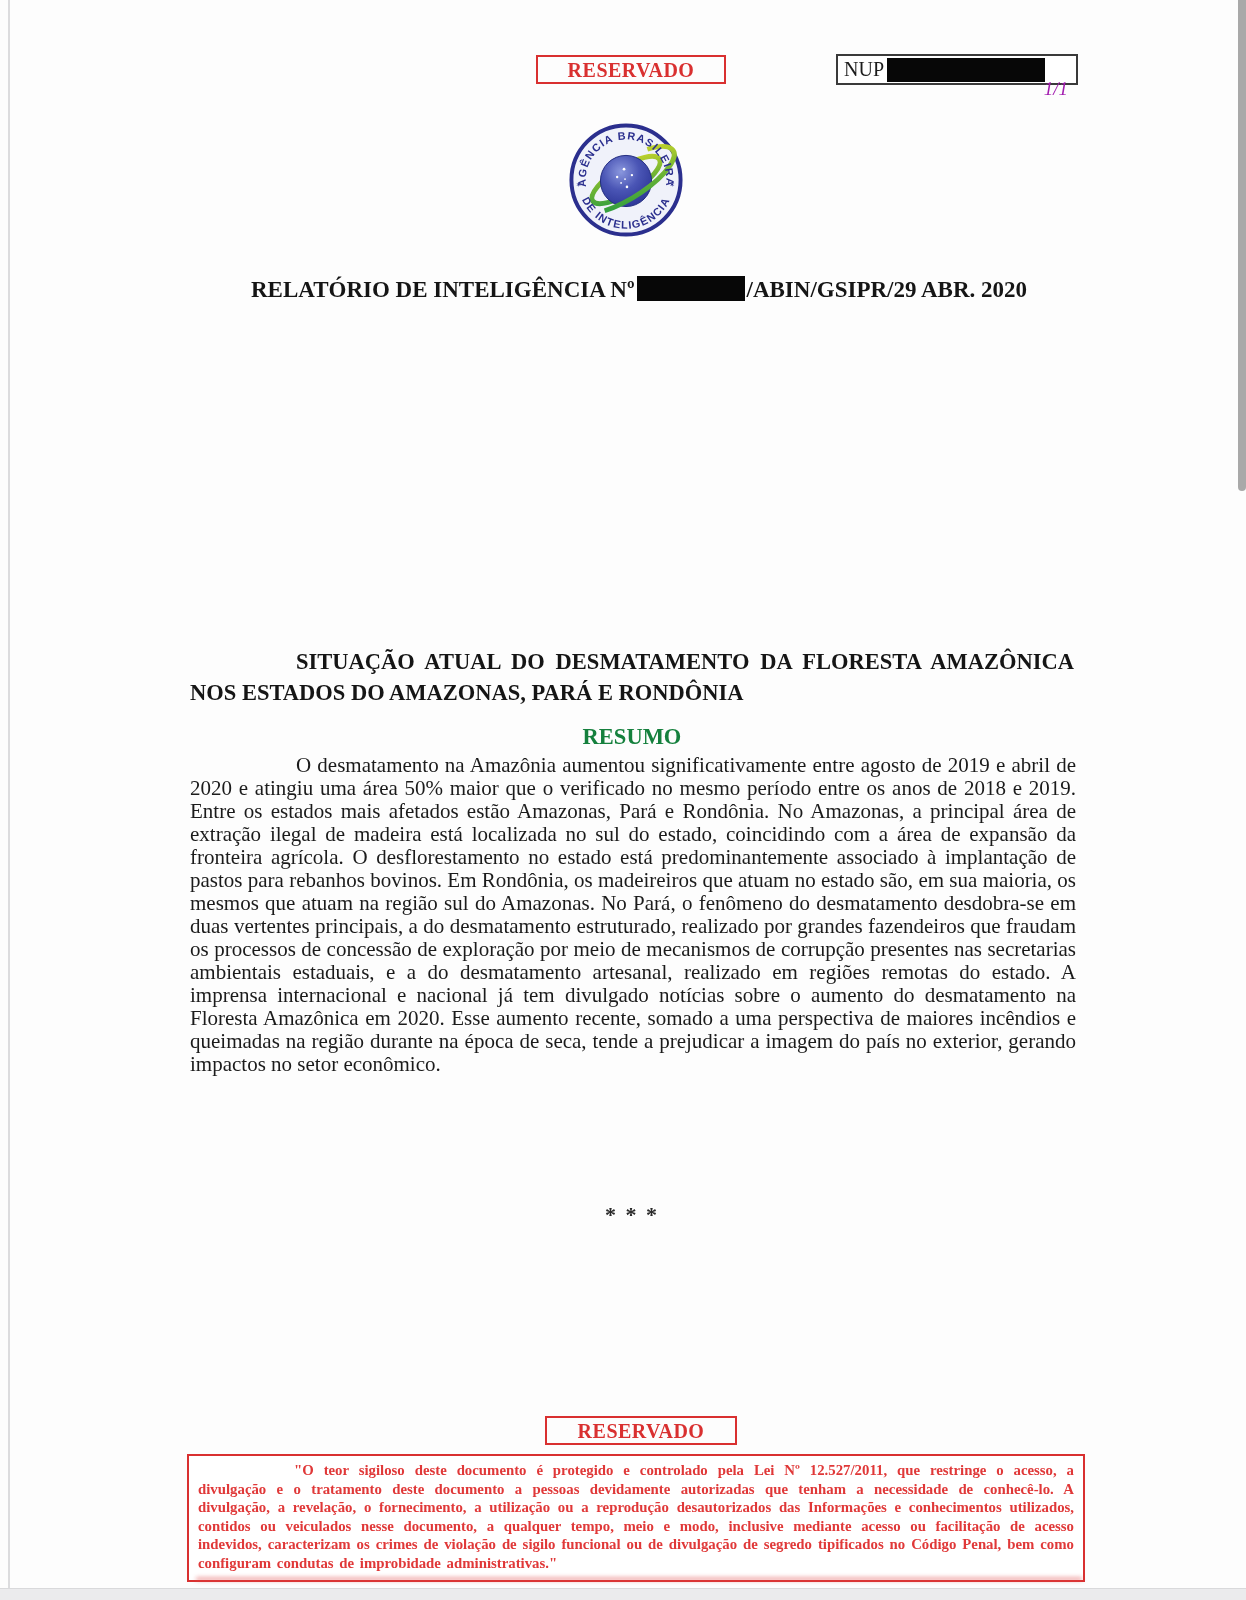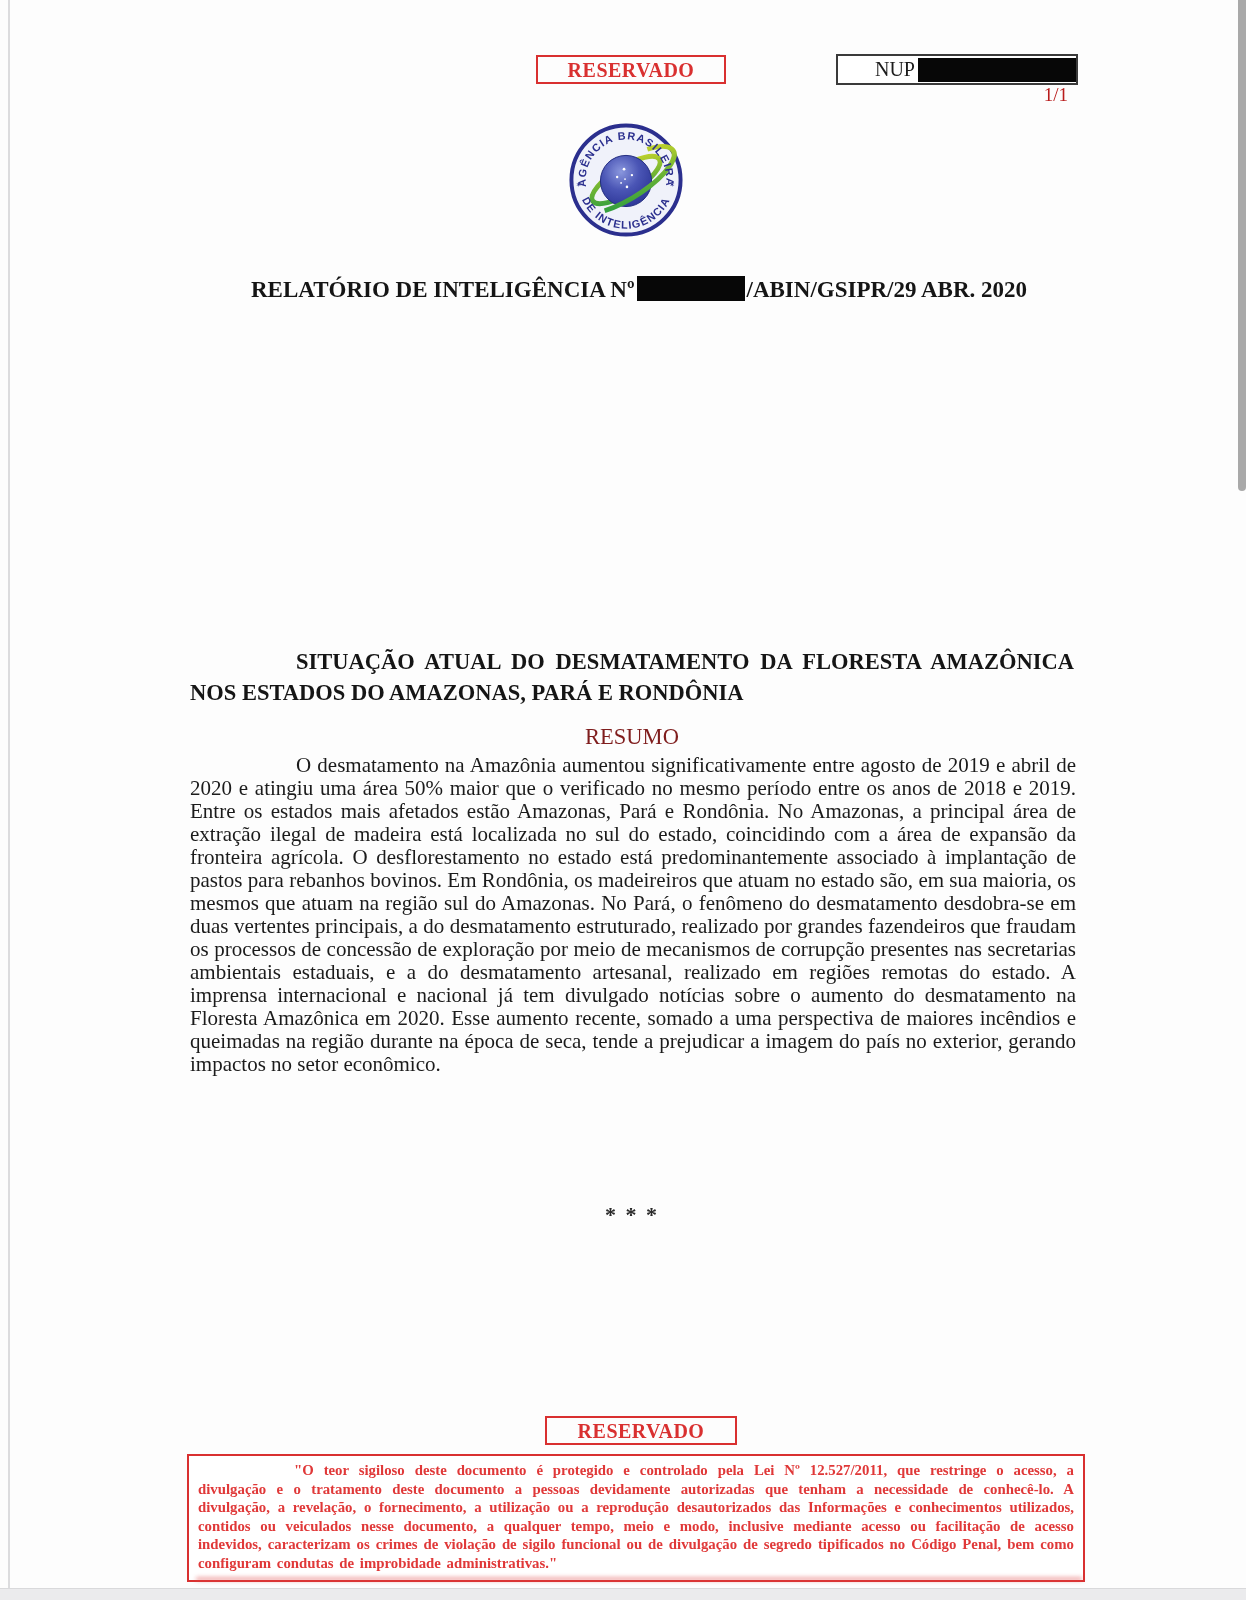--- a/index.html
+++ b/index.html
@@ -17,38 +17,38 @@
     position:absolute;box-sizing:border-box;border:2px solid var(--stamp-red,#d93030);
     color:var(--stamp-red,#d93030);font-weight:bold;font-size:20px;letter-spacing:0.5px;
     display:flex;align-items:flex-end;justify-content:center;background:transparent;
   }
   .stamp-top{left:536px;top:55px;width:190px;height:29px;}
   .stamp-bottom{left:545px;top:1416px;width:192px;height:29px;}
   
   .nup-box{
     position:absolute;left:836px;top:54px;width:242px;height:31px;box-sizing:border-box;
     border:2px solid #3a3a3a;display:flex;align-items:center;padding-left:6px;gap:3px;
-    font-size:20px;color:#1c1c1c;background:#fff;justify-content:flex-end;
+    font-size:20px;color:#1c1c1c;background:#fff;
   }
   .redact{background:#070707;display:inline-block;}
   .nup-redact{width:158px;height:24px;}
-  .page-num{position:absolute;left:990px;top:84px;width:78px;text-align:right;font-size:19px;color:#b91c1c;}
+  .page-num{position:absolute;left:990px;top:78px;width:78px;text-align:right;font-size:19px;color:#a21caf;font-style:italic;}
   
   .logo{position:absolute;left:566px;top:121px;width:120px;height:118px;}
   
   .header-title{
     position:absolute;left:164px;top:276px;width:950px;text-align:center;
     font-size:23px;font-weight:bold;color:#151515;white-space:nowrap;
   }
   .title-redact{width:108px;height:25px;margin:0 2px;vertical-align:-4px;}
   
   .doc-title{position:absolute;left:190px;top:646px;width:884px;font-size:22.5px;font-weight:bold;color:#151515;line-height:31px;}
   .doc-title .line1{text-align:justify;text-align-last:justify;padding-left:106px;}
   .doc-title .line2{text-align:left;}
-  .resumo{position:absolute;left:190px;top:724px;width:884px;text-align:center;font-size:22.5px;font-weight:normal;color:#7f1d1d;}
+  .resumo{position:absolute;left:190px;top:724px;width:884px;text-align:center;font-size:22.5px;font-weight:bold;color:#15803d;}
   .body-par{
     position:absolute;left:190px;top:754px;width:886px;
     font-size:21px;line-height:23px;color:#1b1b1b;text-align:justify;text-indent:106px;
   }
   .separator{position:absolute;left:190px;top:1202px;width:884px;text-align:center;font-size:22px;font-weight:bold;color:#2a2a2a;letter-spacing:2px;}
   
   .disclaimer-box{
     position:absolute;left:187px;top:1454px;width:898px;box-sizing:border-box;
     border:2px solid var(--stamp-red,#d93030);padding:5px 9px 7px 9px;
     font-size:14.8px;line-height:18.6px;font-weight:bold;color:var(--disclaimer-red,#e03838);

